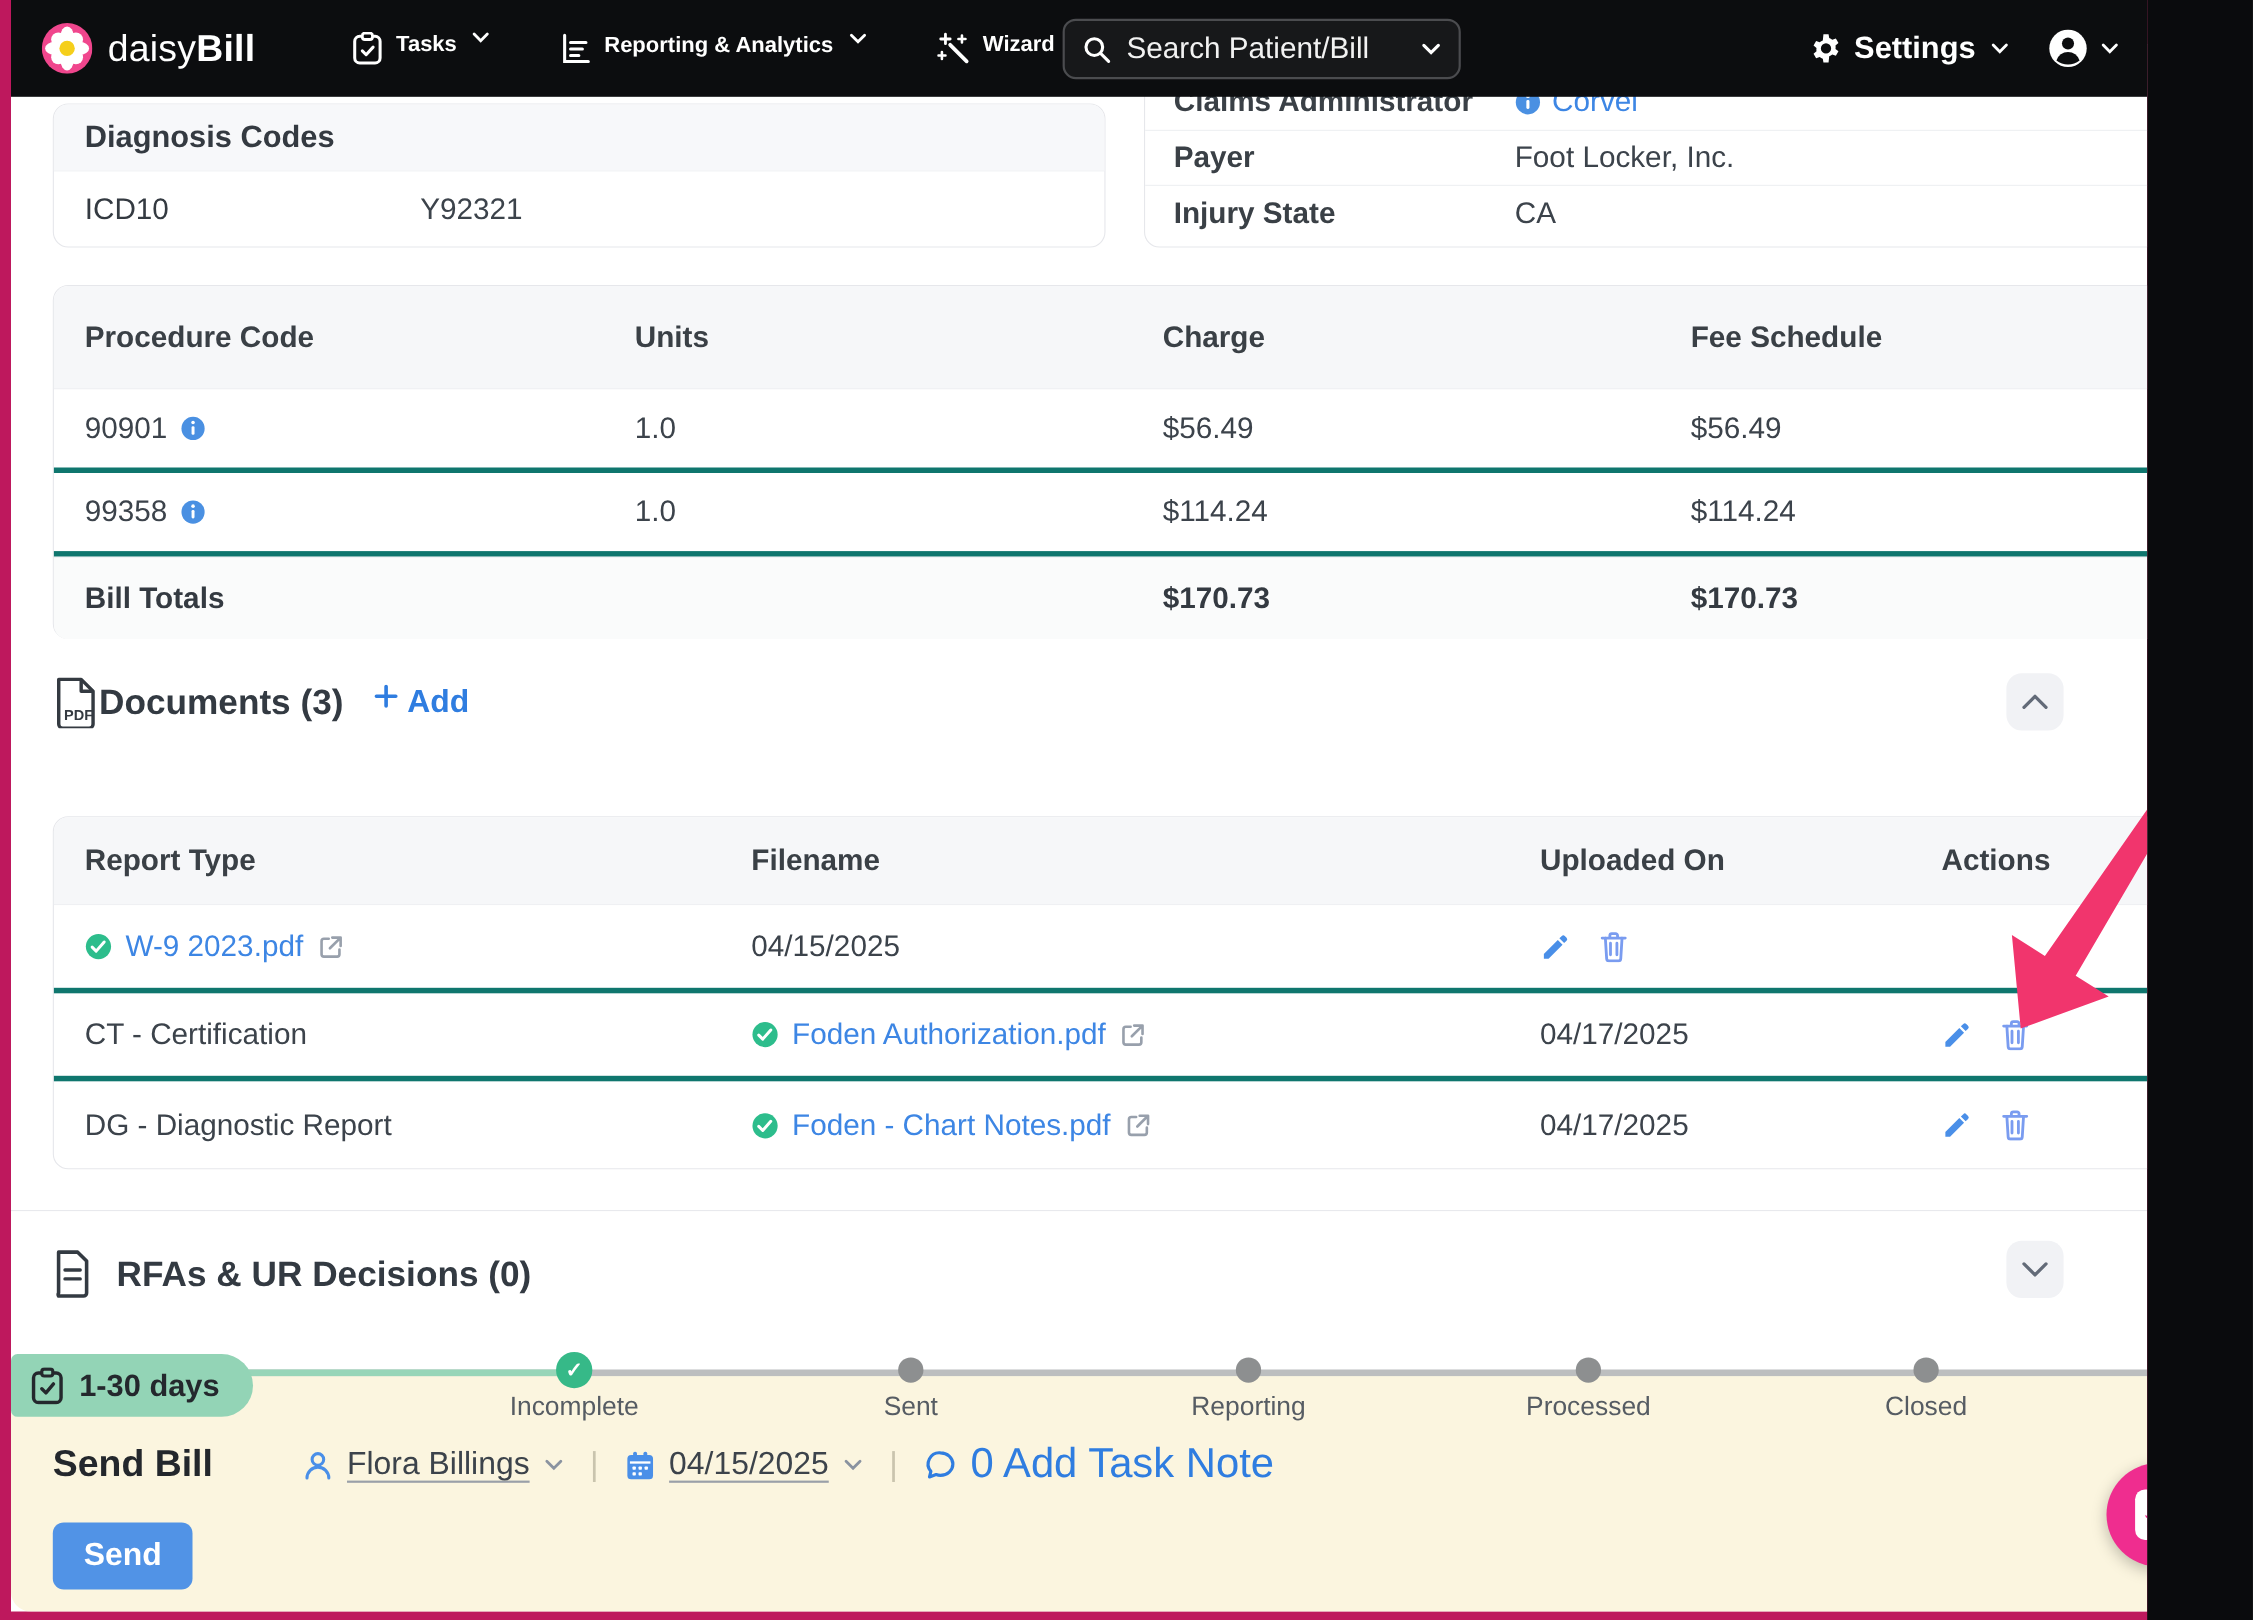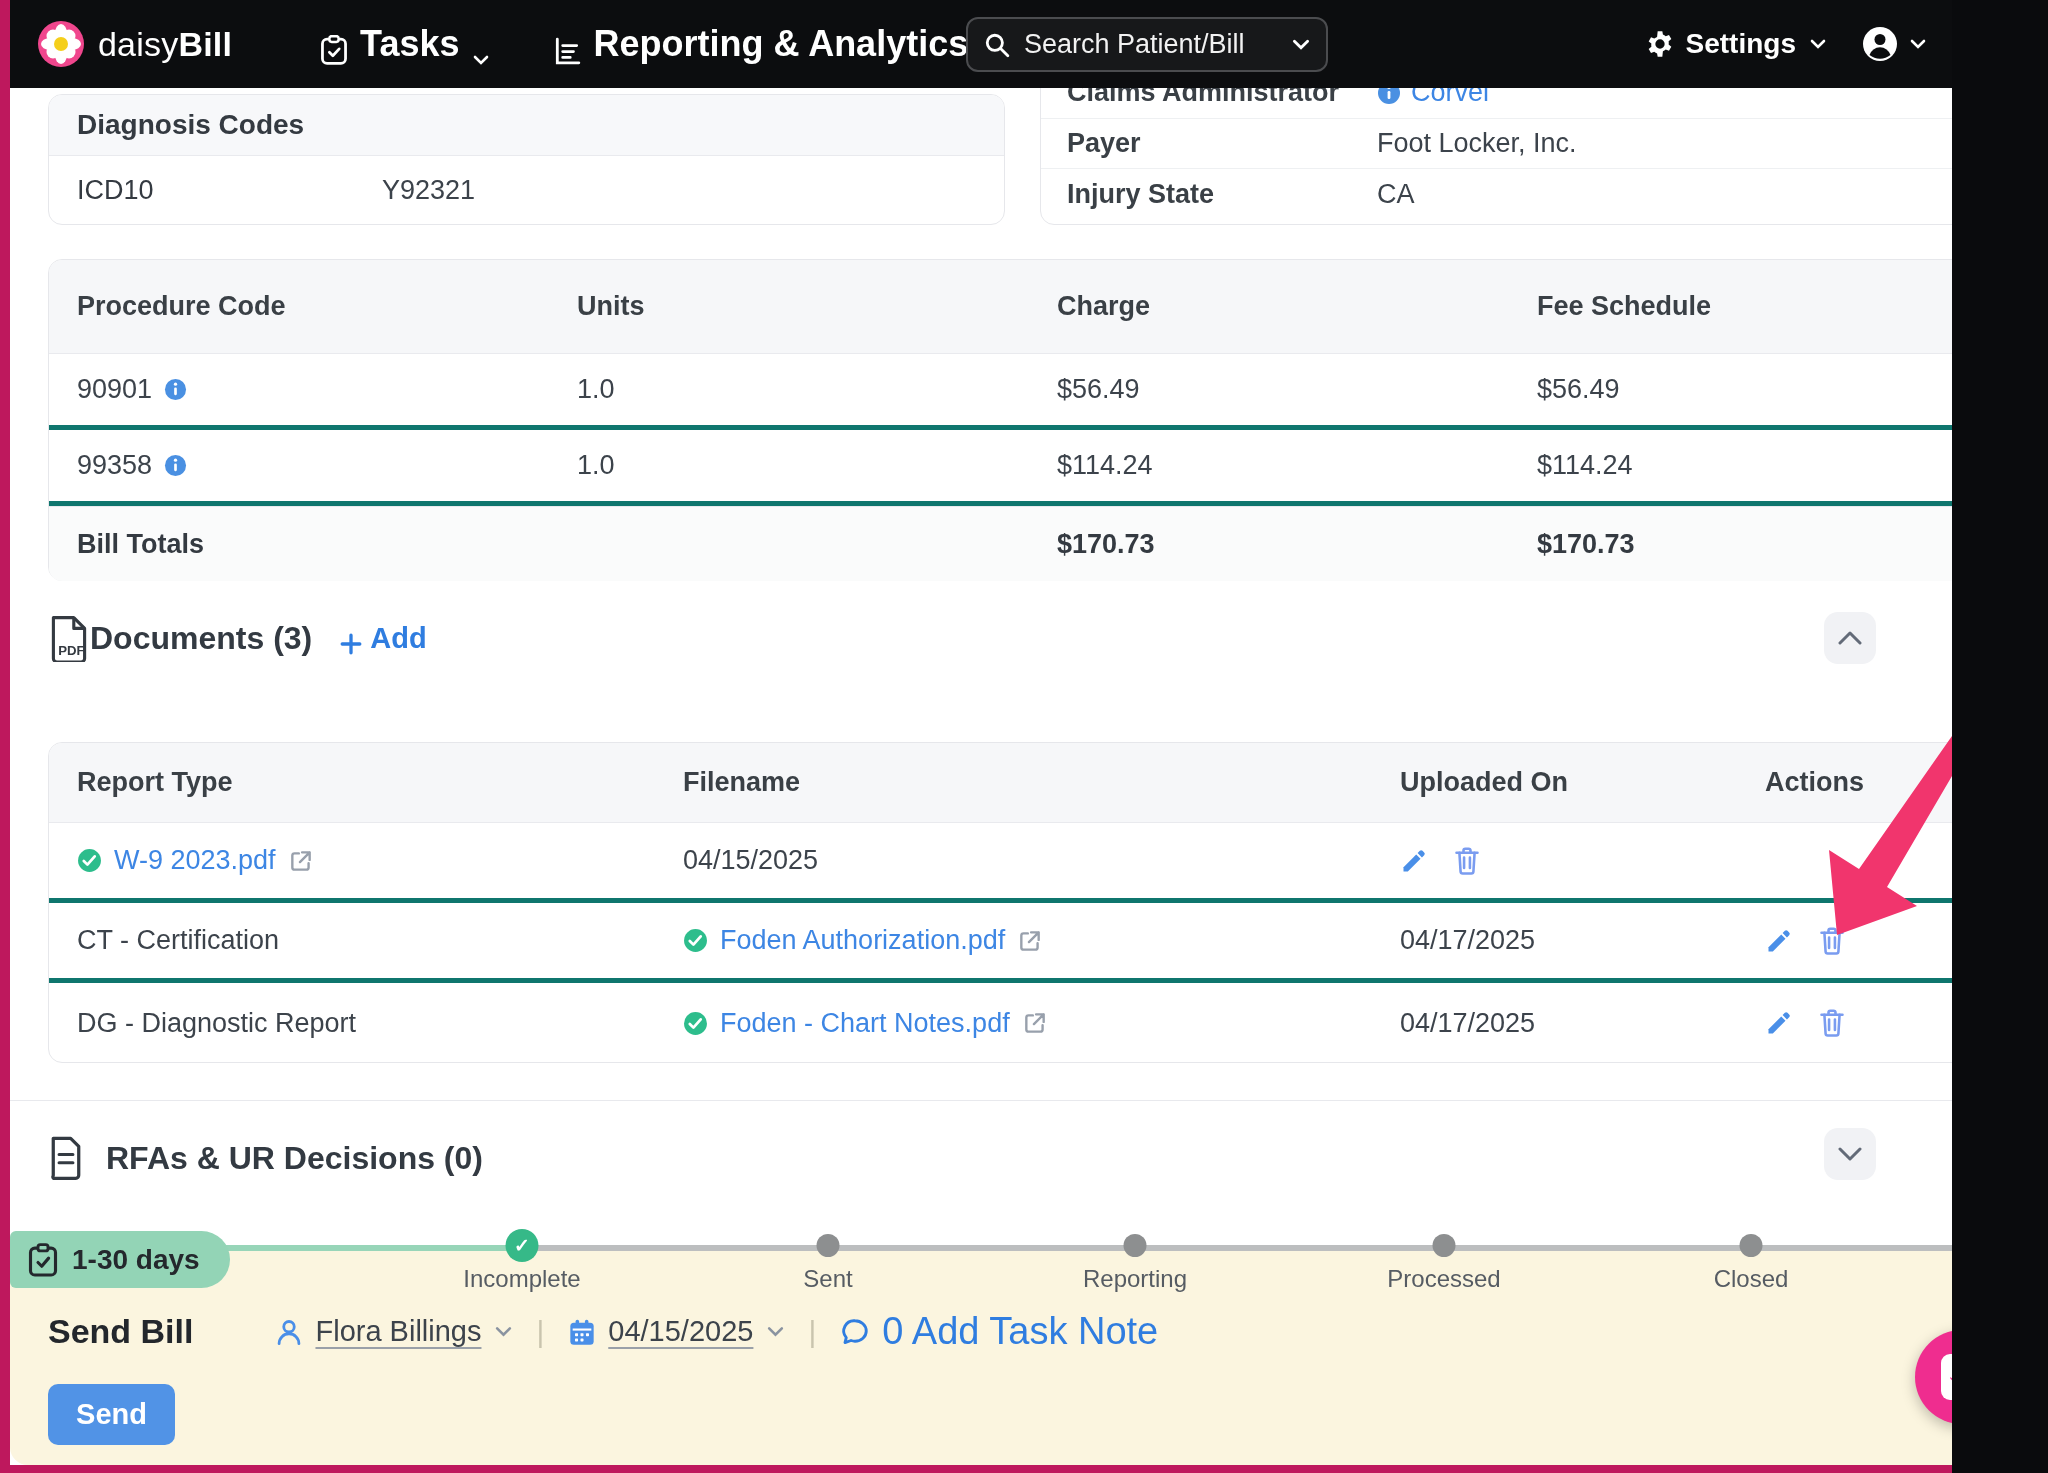--- a/index.html
+++ b/index.html
@@ -7,21 +7,21 @@
   .screen{position:relative;width:1952px;height:1473px;background:#be185d;overflow:hidden;}
   .app{position:absolute;left:10px;top:0;right:0;bottom:8px;background:#ffffff;overflow:hidden;}
 
   
   .nav{position:absolute;left:0;top:0;right:0;height:88px;background:#0c0d0f;z-index:30;
        display:flex;align-items:center;padding:0 28px;color:#fff;}
   .brand{display:flex;align-items:center;gap:14px;margin-right:88px;cursor:pointer;}
   .brand-text{font-size:34px;color:#fff;letter-spacing:.2px;}
   .brand-text .b1{font-weight:500;}
   .brand-text .b2{font-weight:800;}
-  .nav-item{display:flex;align-items:flex-end;gap:12px;font-size:36px;font-weight:700;margin-right:64px;cursor:pointer;white-space:nowrap;}
+  .nav-item{display:flex;align-items:flex-start;gap:12px;font-size:20px;font-weight:700;margin-right:64px;cursor:pointer;white-space:nowrap;}
   .nav-item svg{display:block;}
   .chev{display:inline-block;margin-left:2px;}
   .search-box{position:absolute;left:956px;top:17px;width:362px;height:55px;border:2px solid #4b4c4f;
       border-radius:12px;background:#17181a;display:flex;align-items:center;padding:0 16px;gap:14px;cursor:text;}
   .search-box .stext{color:#f2f2f2;font-size:27px;flex:1;}
   .nav-right{position:absolute;right:26px;top:0;height:88px;display:flex;align-items:center;gap:36px;}
   .settings{display:flex;align-items:center;gap:12px;font-size:28px;font-weight:700;cursor:pointer;}
   .account{display:flex;align-items:center;gap:10px;cursor:pointer;}
 
   
@@ -44,21 +44,21 @@
   .proc-card{left:38px;top:259px;width:1934px;height:322px;}
   .grid-proc{display:grid;grid-template-columns:500px 480px 480px 1fr;align-items:center;}
   .t-head{height:94px;background:#f6f7f9;border-radius:13px 13px 0 0;border-bottom:1px solid #e9eaee;
       font-size:27px;font-weight:700;color:#3a4046;}
   .t-cell{padding-left:28px;display:flex;align-items:center;gap:12px;}
   .t-row{height:76px;font-size:27px;color:#3c434b;border-bottom:5px solid #0f766e;}
   .t-total{height:75px;background:#fafbfb;border-bottom:none;border-top:1px solid #e9eaee;border-radius:0 0 13px 13px;font-weight:700;color:#343a41;}
 
   .docs-head{position:absolute;left:38px;top:614px;display:flex;align-items:center;z-index:6;}
   .docs-title{font-size:32px;font-weight:800;color:#333a42;}
-  .add-btn{display:flex;align-items:flex-end;gap:8px;color:#2f7de0;font-size:29px;font-weight:700;cursor:pointer;margin-left:28px;}
+  .add-btn{display:flex;align-items:flex-start;gap:8px;color:#2f7de0;font-size:29px;font-weight:700;cursor:pointer;margin-left:28px;}
   .collapse-btn{position:absolute;width:52px;height:52px;border-radius:14px;background:#f1f2f5;border:none;
       display:flex;align-items:center;justify-content:center;cursor:pointer;z-index:6;}
   .collapse-docs{right:76px;top:612px;}
   .collapse-rfa{right:76px;top:1128px;}
 
   .docs-card{left:38px;top:742px;width:1934px;height:321px;}
   .grid-docs{display:grid;grid-template-columns:606px 717px 365px 1fr;align-items:center;}
   .d-head{height:80px;}
   .d-row{height:80px;}
   .fname{display:flex;align-items:center;gap:12px;}

